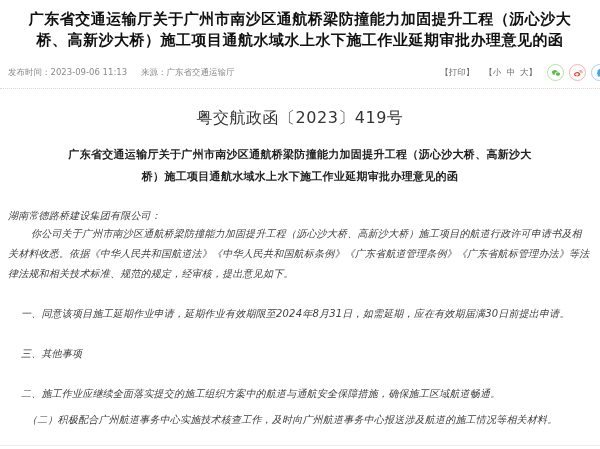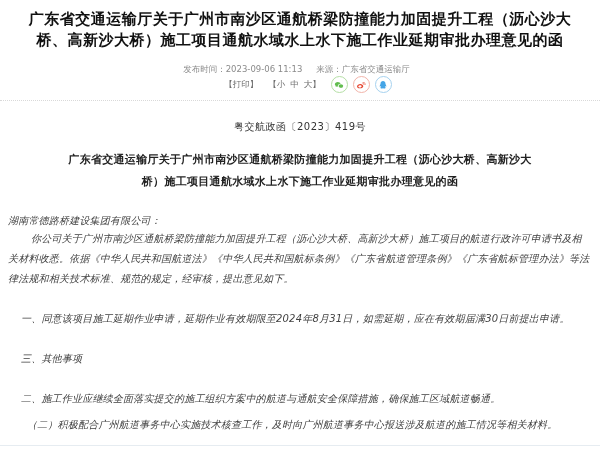--- a/index.html
+++ b/index.html
@@ -12,37 +12,37 @@
   .header-title{
     padding:9px 14px 0 14px;
     font-size:15px;font-weight:bold;color:#111;
     text-align:center;line-height:21px;letter-spacing:.5px;
   }
   .meta-row{
     margin-top:13px;
     padding:0 1px 7px 8px;
     border-bottom:1px dotted #d9d9d9;
     display:flex;justify-content:space-between;align-items:center;
-    font-size:8.5px;color:#8a8a8a;flex-direction:column;
+    font-size:8.5px;color:#8a8a8a;
   }
   .meta-left span{margin-right:14px;}
   .meta-right{display:flex;align-items:center;margin-right:-9px;}
   .meta-link{color:#6d6d6d;cursor:pointer;margin-right:10px;white-space:nowrap;font-family:Liberation Mono, monospace;}
   .share-icons{display:flex;align-items:center;gap:5px;}
   .share-circle{
     width:15px;height:15px;border-radius:50%;background:#fff;
     display:flex;align-items:center;justify-content:center;cursor:pointer;flex:0 0 auto;
   }
   .share-circle svg{width:10px;height:10px;display:block;}
   .share-wechat{border:1px solid #b5dfa5;}
   .share-weibo{border:1px solid #f2b4aa;}
   .share-qq{border:1px solid #a6d2ef;}
   .doc-number{
     margin-top:19px;text-align:center;
-    font-size:10px;color:#333;letter-spacing:.5px;
+    font-size:16px;color:#333;letter-spacing:.5px;
   }
   .inner-title{
     margin-top:15px;padding:0 68px;
     font-size:11px;font-weight:bold;color:#222;
     text-align:center;line-height:22px;letter-spacing:.3px;
   }
   .body-text{
     padding:0 10px 0 8px;
     font-size:10px;color:#3f3f3f;letter-spacing:.2px;font-style:italic;
   }

